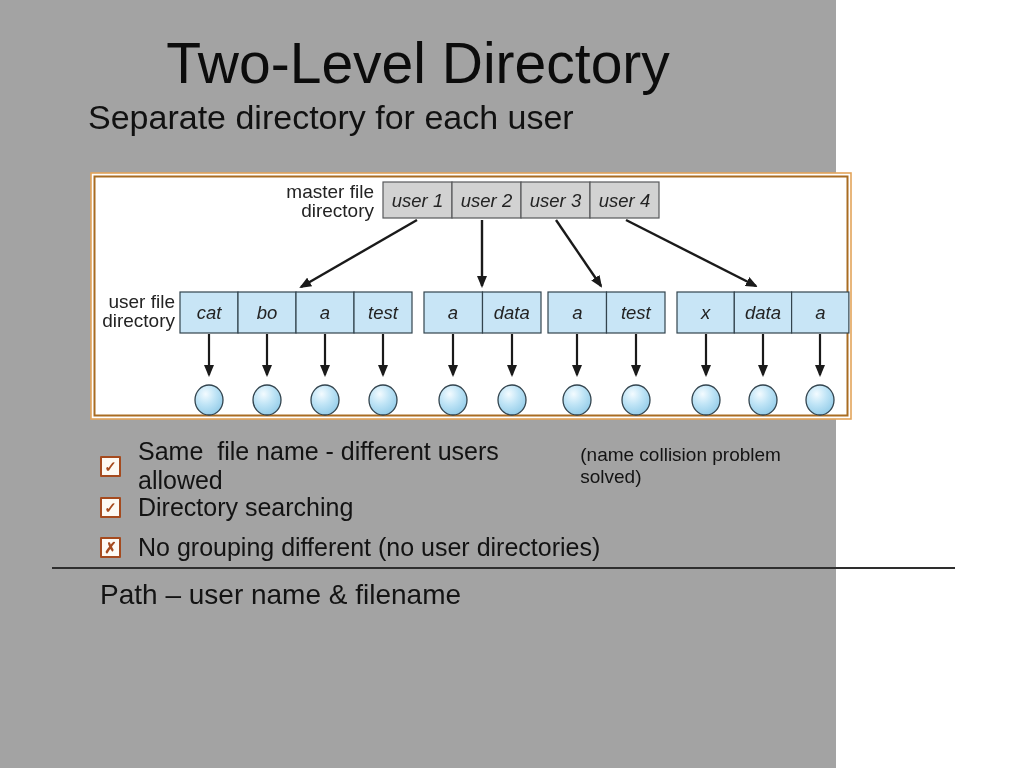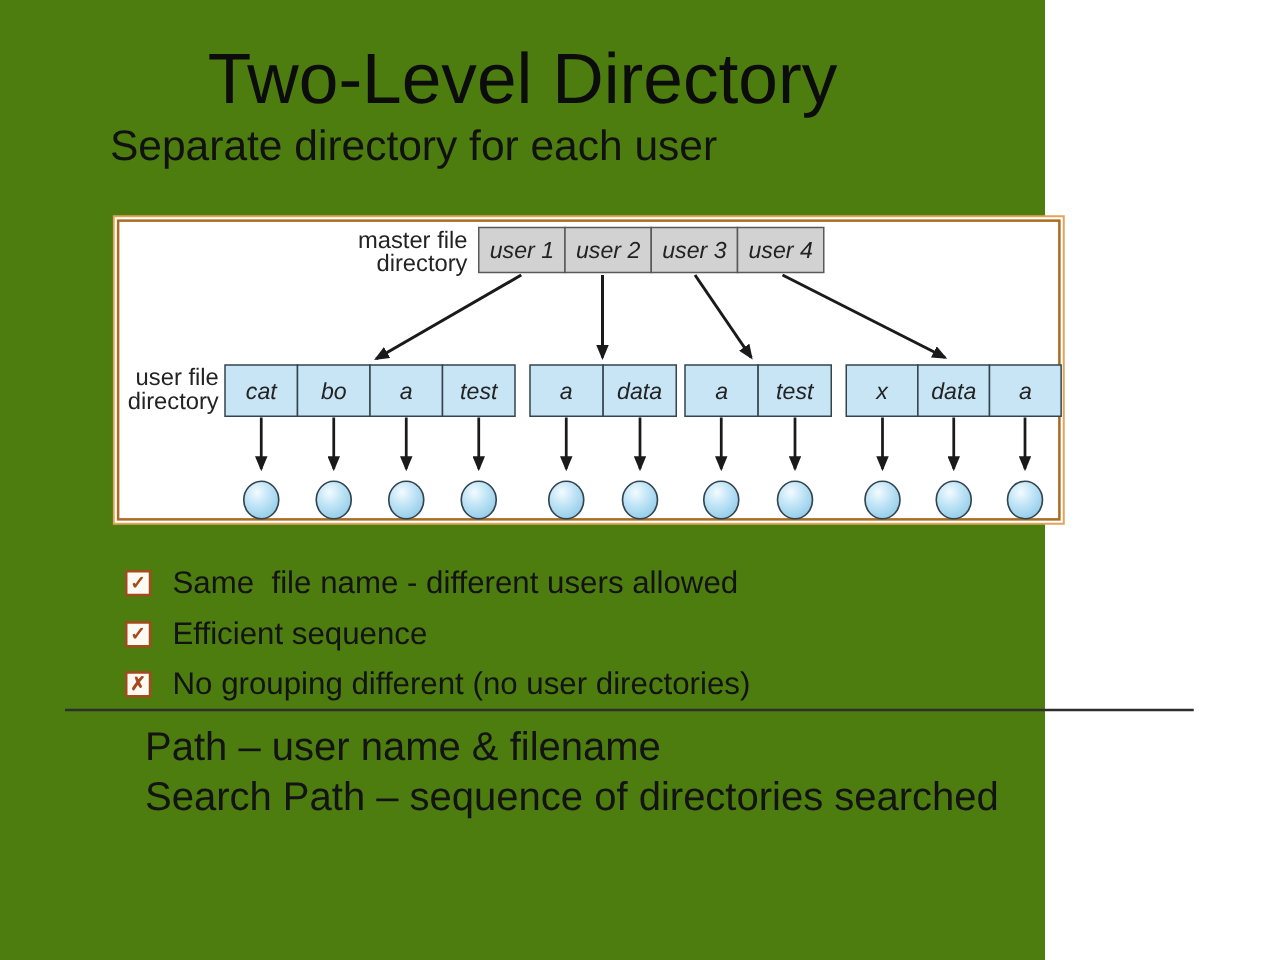--- a/index.html
+++ b/index.html
@@ -1,19 +1,19 @@
 <!DOCTYPE html>
 <html><head>
 <meta charset="utf-8">
 <style>
   html,body{margin:0;padding:0;}
   body{width:1024px;height:768px;overflow:hidden;}
   .slide{
     position:relative;width:836px;height:768px;
-    background:#4d7c0f;
+    background:#a3a3a3;
     font-family:"Liberation Sans", sans-serif;
     color:#161616;
   }
   .title{
     position:absolute;top:30px;left:0;right:0;
     text-align:center;font-size:57px;font-weight:400;margin:0;
     color:#0c0c0c;letter-spacing:0px;
   }
   .subtitle{
     position:absolute;top:98px;left:88px;
@@ -41,21 +41,21 @@
     font-size:15px;font-weight:bold;line-height:1;
     margin-right:17px;flex:0 0 auto;
   }
   .bullet-text{font-size:25px;white-space:pre-wrap;color:#131313;}
   .bullet-note{font-size:19px;margin-left:9px;color:#131313;}
   .divider{
     position:absolute;top:567px;left:52px;width:903px;height:2px;
     background:#2e2e2e;
   }
   .footer-line{
-    position:absolute;left:116px;font-size:32px;color:#131313;text-align:right;
+    position:absolute;left:100px;font-size:28px;color:#131313;text-align:right;
   }
   .fl-1{top:579px;}
   .fl-2{top:619px;}
 </style>
 </head>
 <body>
 
 <div class="slide">
 
   <h1 class="title">Two-Level Directory</h1>
@@ -154,28 +154,28 @@
       <ellipse cx="546" cy="228" rx="14" ry="15"></ellipse>
       <ellipse cx="616" cy="228" rx="14" ry="15"></ellipse>
       <ellipse cx="673" cy="228" rx="14" ry="15"></ellipse>
       <ellipse cx="730" cy="228" rx="14" ry="15"></ellipse>
     </g>
   </svg>
 
   <div class="bullet-row row-1">
     <span class="cb">✓</span>
     <span class="bullet-text">Same  file name - different users allowed</span>
+    <span class="bullet-note">(name collision problem solved)</span>
   </div>
   <div class="bullet-row row-2">
     <span class="cb">✓</span>
-    <span class="bullet-text">Efficient sequence</span>
+    <span class="bullet-text">Directory searching</span>
   </div>
   <div class="bullet-row row-3">
     <span class="cb">✗</span>
     <span class="bullet-text">No grouping different (no user directories)</span>
   </div>
 
   <div class="divider"></div>
 
   <div class="footer-line fl-1">Path – user name &amp; filename</div>
-  <div class="footer-line fl-2">Search Path – sequence of directories searched</div>
 
 </div>
 
 </body></html>

